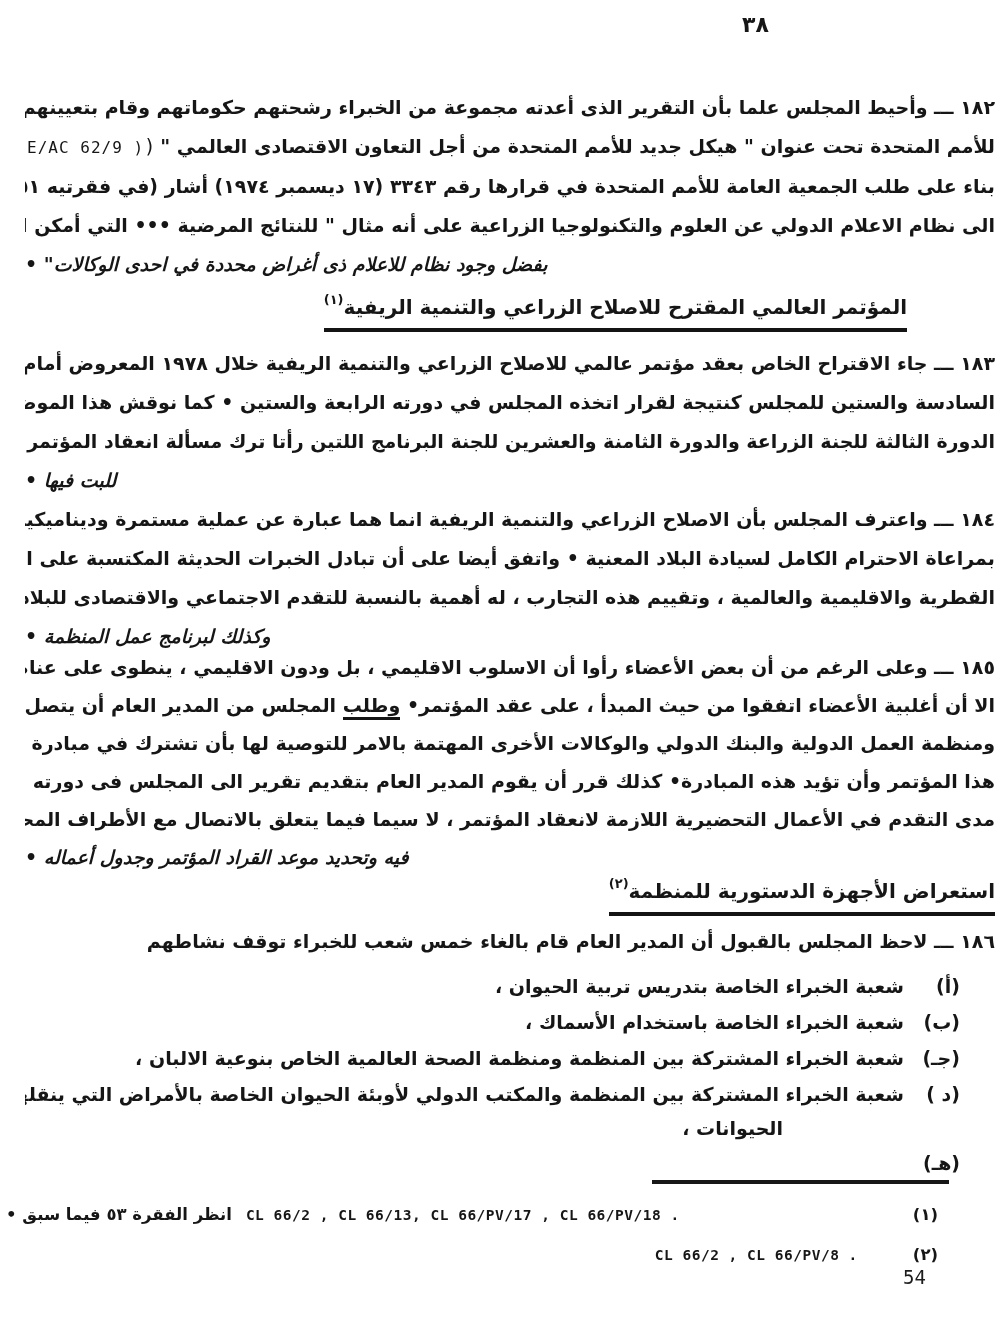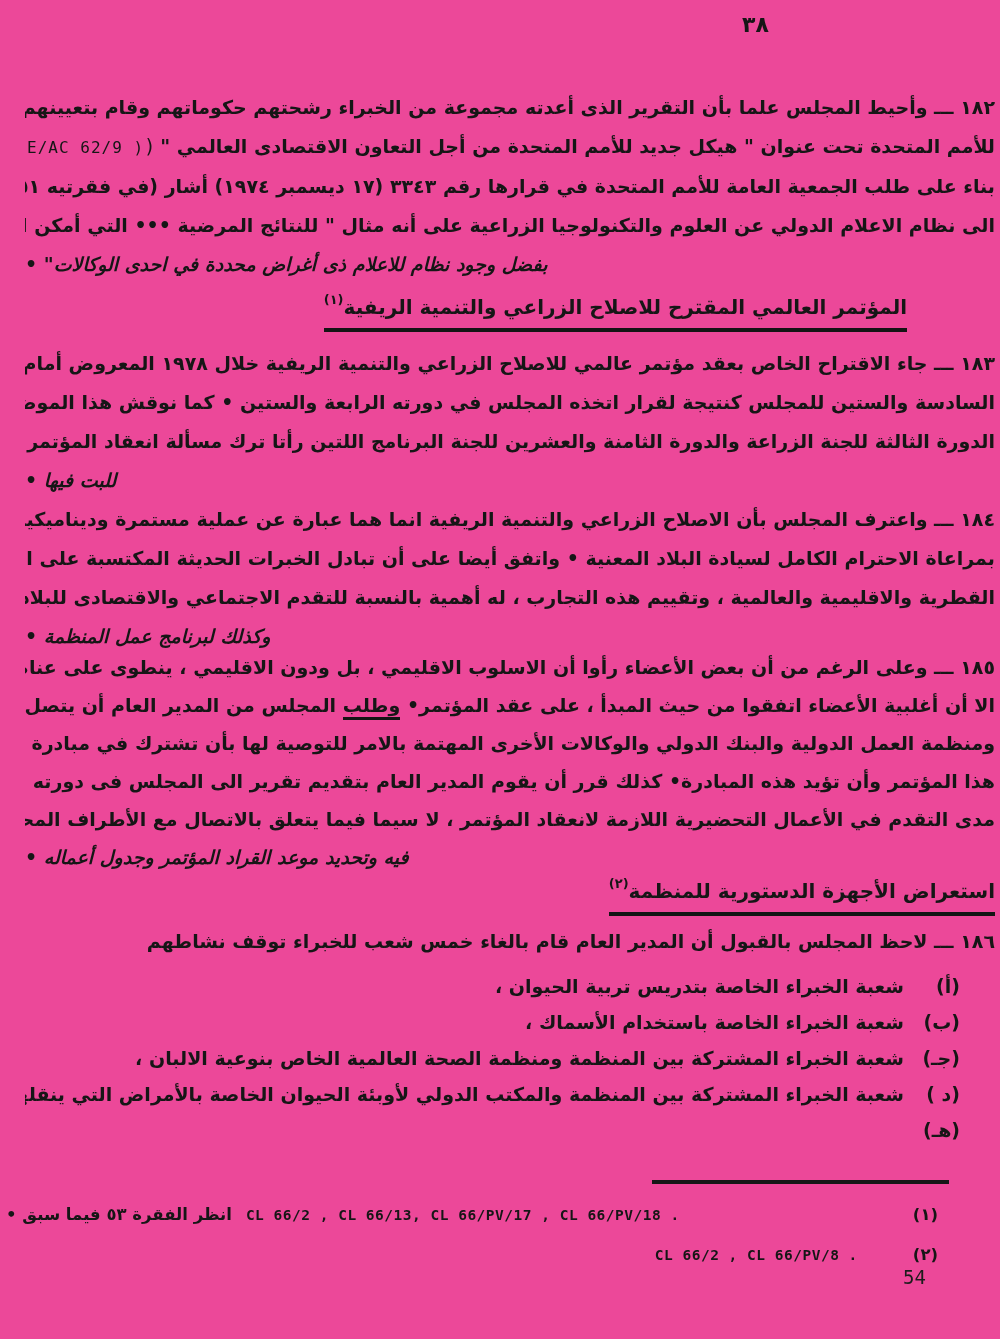--- a/index.html
+++ b/index.html
@@ -1,19 +1,19 @@
 <!DOCTYPE html>
 <html lang="ar"><head>
 <meta charset="utf-8">
 <style>
   html,body{margin:0;padding:0;background:#e8e8e6;}
   #page{
     position:relative;
     width:1000px;height:1339px;
-    background:#ec4899;
+    background:#ffffff;
     margin:0 auto;
     overflow:hidden;
     color:#161616;
   }
   .ar{
     direction:rtl;
     font-family:"DejaVu Sans",sans-serif;
     font-weight:700;
     color:#161616;
   }
@@ -137,20 +137,21 @@
       <span class="itext">شعبة الخبراء الخاصة باستخدام الأسماك ،</span>
     </div>
     <div class="itrow">
       <span class="marker">(جـ)</span>
       <span class="itext">شعبة الخبراء المشتركة بين المنظمة ومنظمة الصحة العالمية الخاص بنوعية الالبان ،</span>
     </div>
     <div class="itrow">
       <span class="marker">(د )</span>
       <span class="itext stretch">شعبة الخبراء المشتركة بين المنظمة والمكتب الدولي لأوبئة الحيوان الخاصة بالأمراض التي ينقلها القراد فـــــي</span>
     </div>
+    <div class="ar" style="line-height:33px;height:33px;text-align:right;padding-right:177px;font-size:19px;">الحيوانات ،</div>
     <div class="itrow">
       <span class="marker">(هـ)</span>
     </div>
   </div>
 
   <div id="divider"></div>
 
   <div class="fnrow" style="top:1200px;">
     <span class="ar fnar">انظر الفقرة ٥٣ فيما سبق •</span>
     <span class="latin fncodes" style="margin-left:14px;">CL 66/2 , CL 66/13, CL 66/PV/17 , CL 66/PV/18  .</span>

